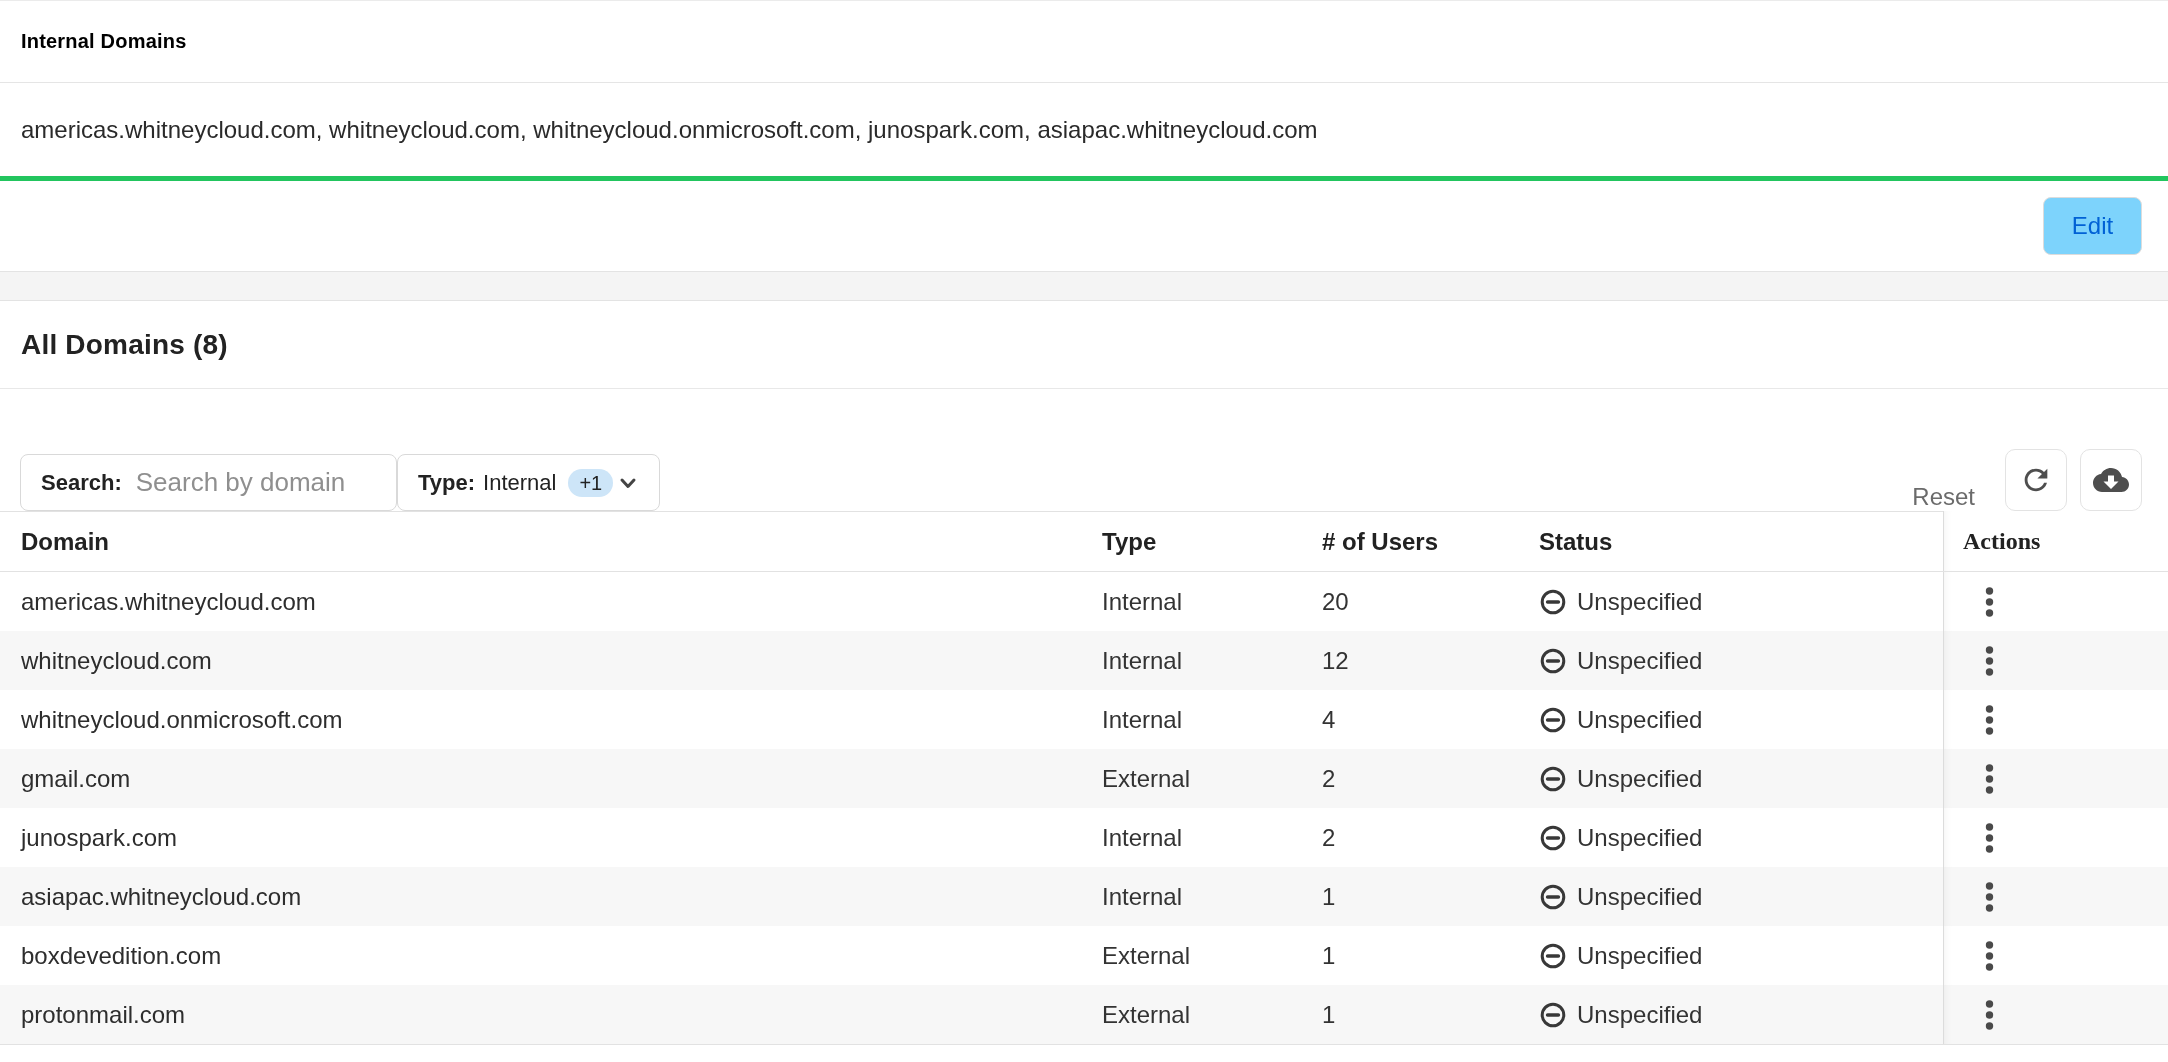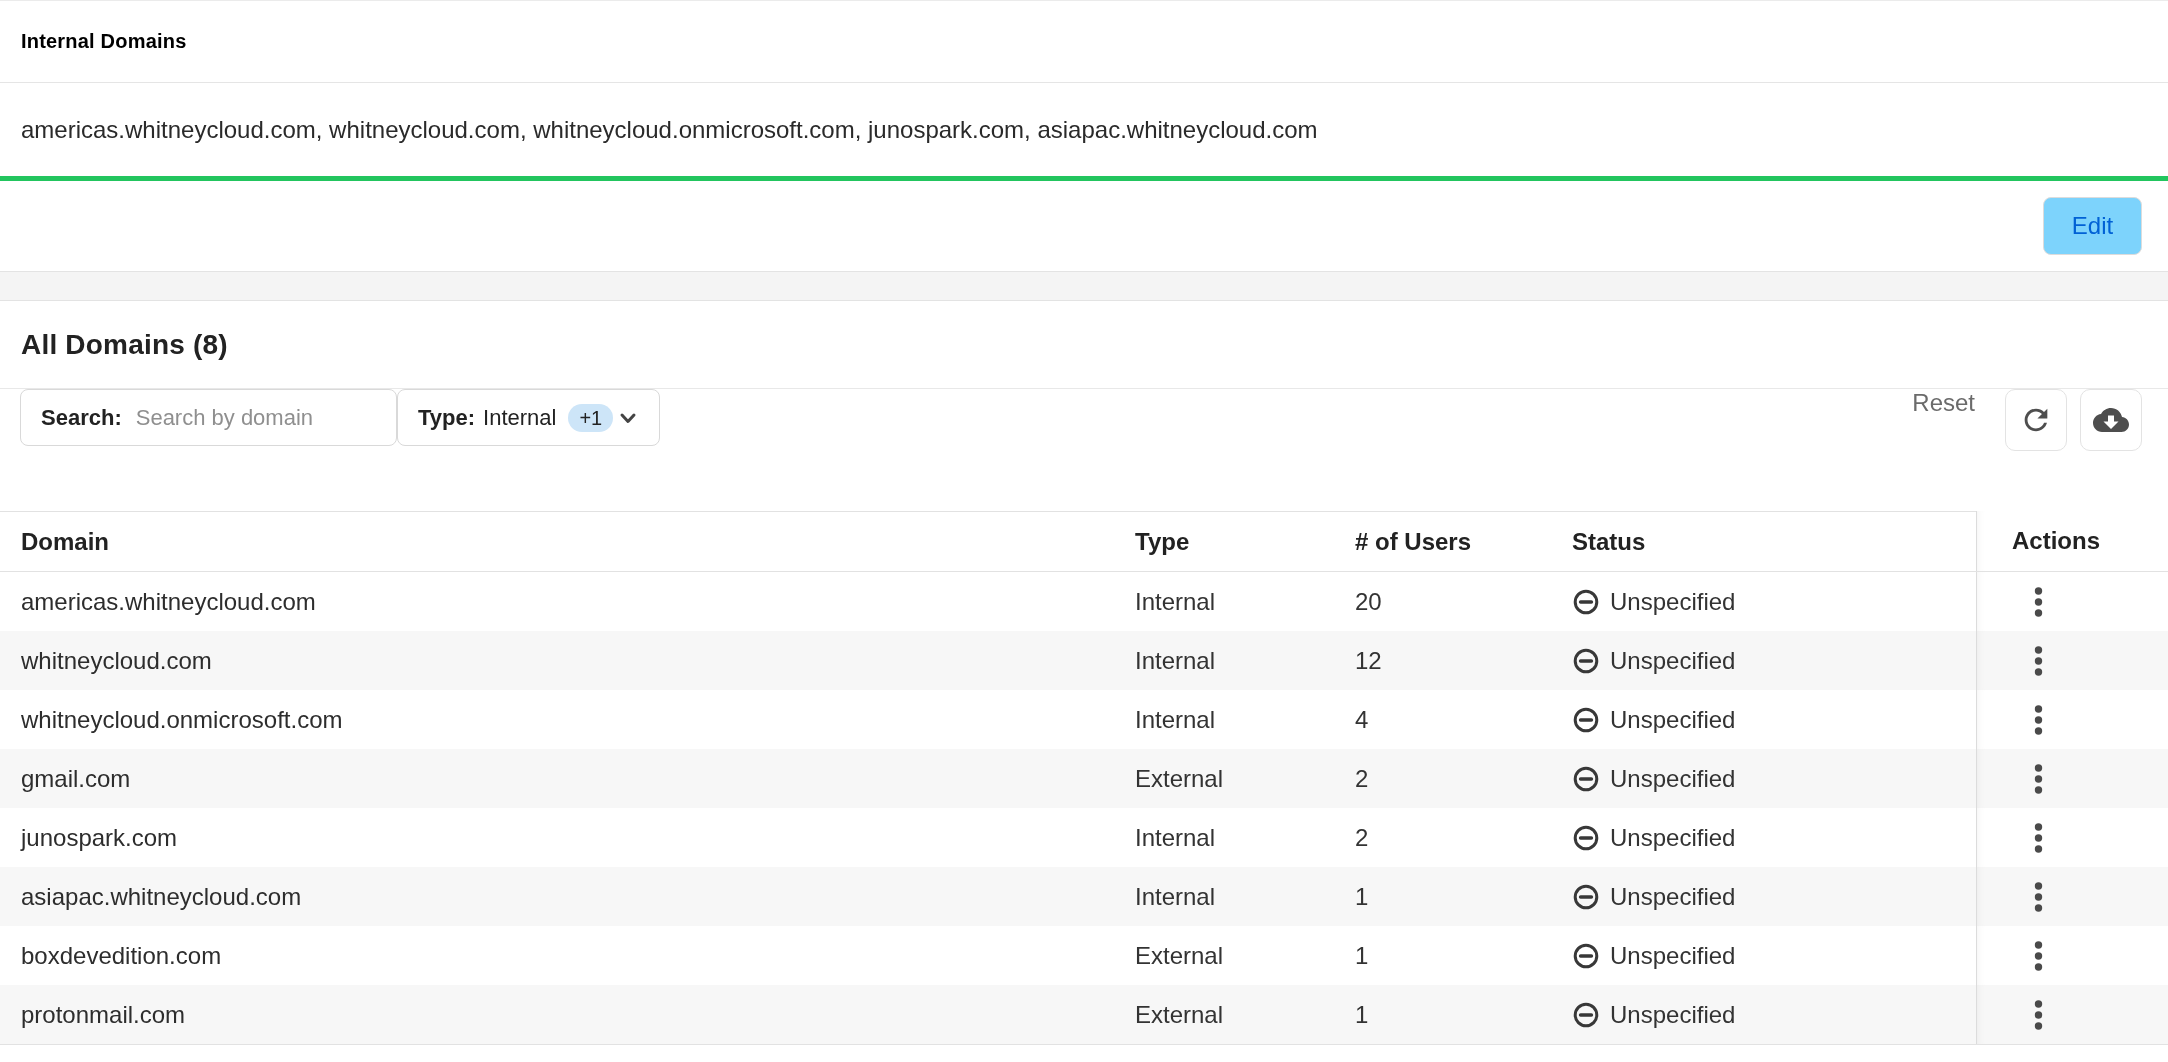--- a/index.html
+++ b/index.html
@@ -39,31 +39,31 @@
   }
 
   
   .section-head{
     height:88px; display:flex; align-items:center; padding-left:21px;
     border-bottom:1px solid #e8e8e8;
   }
   .section-title{ font-size:28px; font-weight:700; color:#222; letter-spacing:.2px; }
 
   .filter-row{
-    height:122px; display:flex; align-items:flex-start;
+    height:122px; display:flex; align-items:flex-end;
     padding:0 26px 0 20px;
   }
   .search-box{
     width:377px; height:57px; border:1px solid #d9d9d9; border-radius:8px;
     display:flex; align-items:center; padding:0 16px 0 20px; background:#fff;
   }
   .search-label{ font-size:22px; font-weight:700; color:#222; white-space:nowrap; }
   .search-input{
     border:none; outline:none; flex:1; min-width:0; margin-left:14px;
-    font-family:inherit; font-size:22px; color:#333; background:transparent;
+    font-family:inherit; font-size:26px; color:#333; background:transparent;
   }
   .search-input::placeholder{ color:#8f8f8f; }
 
   .type-filter{
     width:263px; height:57px; 
     border:1px solid #d9d9d9; border-radius:8px; background:#fff;
     display:flex; align-items:center; padding:0 18px 0 20px;
     font-family:inherit; font-size:22px; color:#222; cursor:pointer;
   }
   .type-label{ font-weight:700; }
@@ -89,23 +89,24 @@
   
   .tbl{ width:100%;border-radius:22px; }
   .trow{ display:flex; align-items:stretch; height:59px; }
   .thead .trow{ height:60px; }
   .cell{ display:flex; align-items:center; font-size:24px; color:#333; }
   .col-domain{ flex:1; padding-left:21px; color:#2d2d2d; }
   .col-type{ width:220px; padding-left:21px; }
   .col-users{ width:220px; padding-left:21px; }
   .col-status{ width:422px; padding-left:18px; }
   .col-actions{
-    width:192px; padding-left:35px;
+    width:225px; padding-left:19px;
     border-left:1px solid #dcdcdc;
     box-shadow:inset 9px 0 8px -8px rgba(0,0,0,.05);
+    font-family:Liberation Serif, serif;
   }
   .thead .cell{ font-weight:700; color:#222; border-top:1px solid #e2e2e2; }
   .thead .col-actions{ border-top:none; }
   .thead{ border-bottom:1px solid #e2e2e2; }
   .tbody{ border-bottom:1px solid #e2e2e2; }
   .tbody .trow:nth-child(even){ background:#f7f7f7; }
 
   .status-wrap{ display:flex; align-items:center; gap:10px; }
   .kebab-btn{
     background:none; border:none; cursor:pointer;

